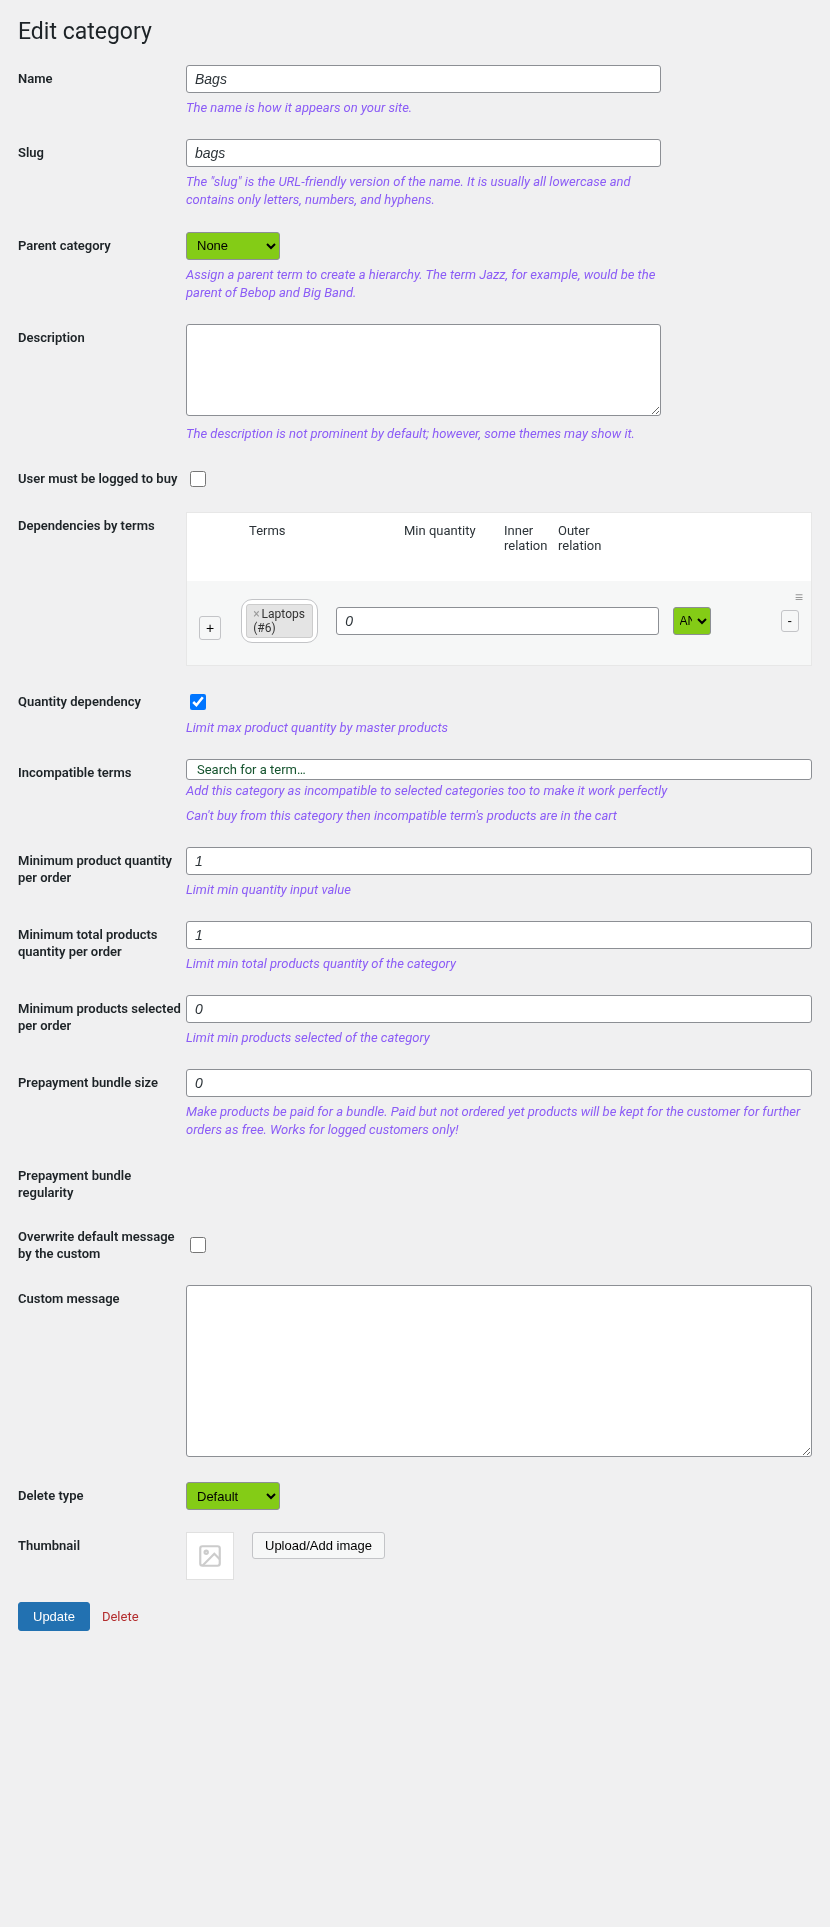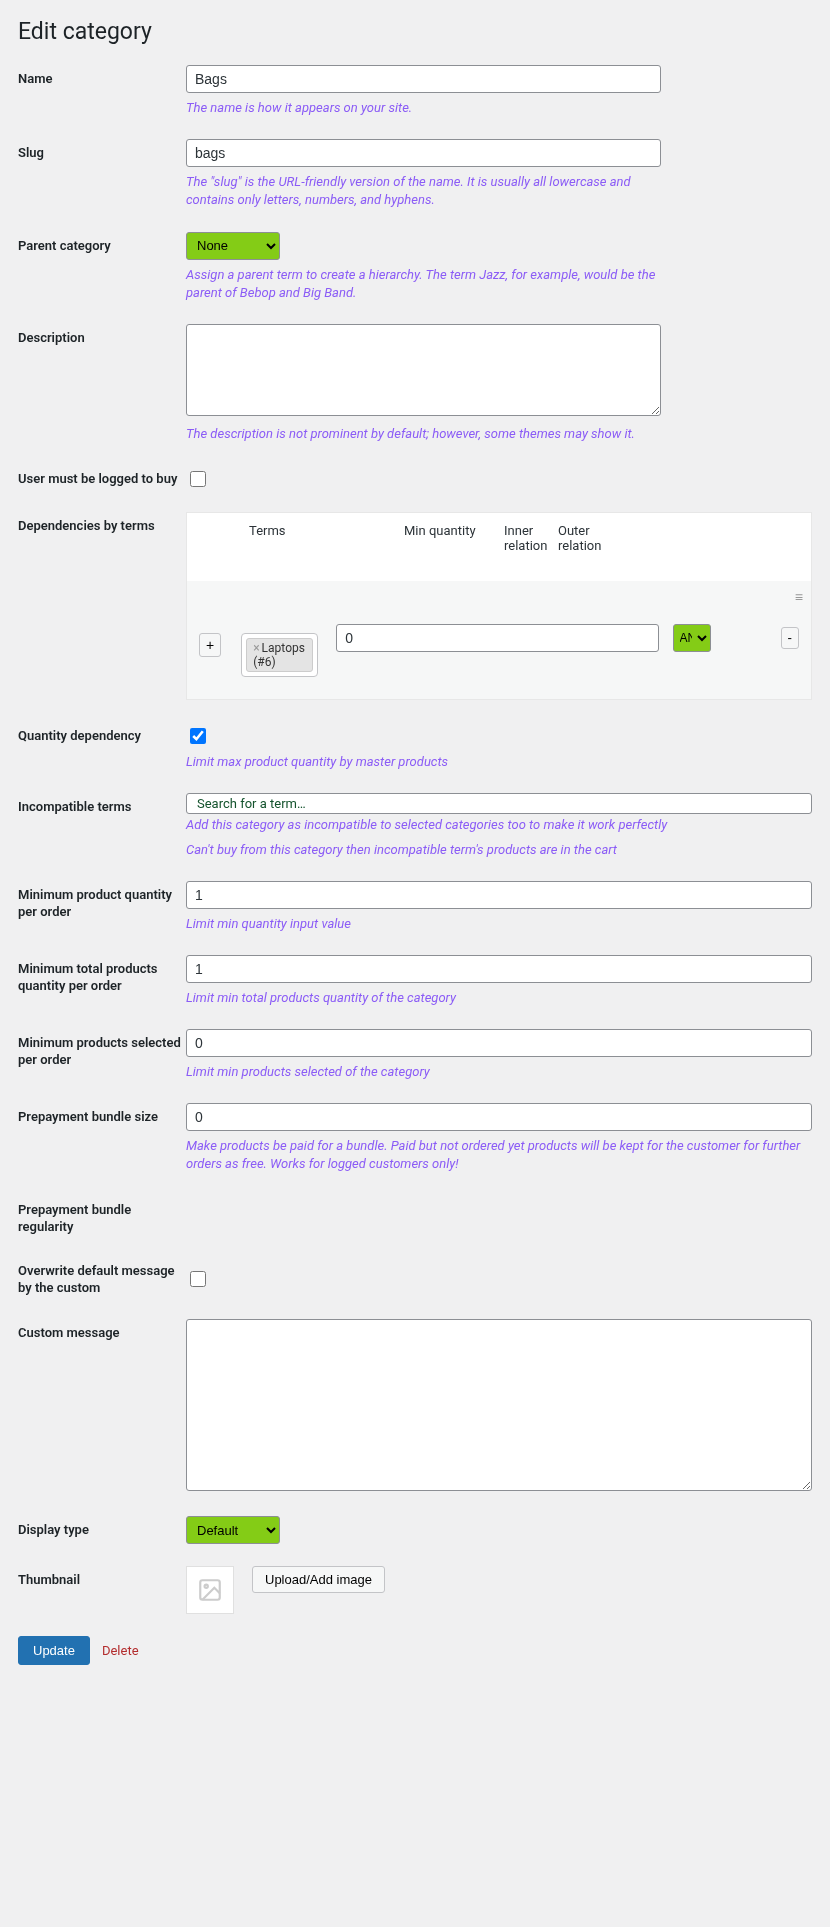--- a/index.html
+++ b/index.html
@@ -47,20 +47,21 @@
     max-width: 475px;
   }
   input[type="text"], input[type="number"] {
     width: 100%;
     padding: 5px 8px;
     border: 1px solid #8c8f94;
     border-radius: 3px;
     font-size: 14px;
     background: #fff;
     color: #2c3338;
+    font-style: italic;
   }
   select {
     padding: 3px 24px 3px 6px;
     border: 1px solid #8c8f94;
     border-radius: 3px;
     font-size: 13px;
     background: #84cc16;
     height: 28px;
   }
   select.fullw { width: 100%; }
@@ -110,26 +111,25 @@
     cursor: pointer;
     font-size: 14px;
     line-height: 1;
     margin-right: 20px;
     align-self: center;
     margin-top: 14px;
   }
   .dep-terms-box {
     border: 1px solid #c3c4c7;
     background: #fff;
-    border-radius: 4px;
+    border-radius: 11px;
     padding: 4px;
     width: 138px;
     min-height: 42px;
     margin-right: 18px;
-    margin-top: 34px;
   }
   .tag-chip {
     display: inline-block;
     background: #e4e4e4;
     border: 1px solid #ccc;
     border-radius: 3px;
     padding: 2px 6px;
     font-size: 12px;
     color: #333;
   }
@@ -344,21 +344,21 @@
 </div>
 
 <div class="form-row">
   <div class="form-label">Custom message</div>
   <div class="form-field wide">
     <textarea rows="10" style=""></textarea>
   </div>
 </div>
 
 <div class="form-row">
-  <div class="form-label">Display type</div>
+  <div class="form-label">Delete type</div>
   <div class="form-field">
     <select style="width:94px;">
       <option>Default</option>
     </select>
   </div>
 </div>
 
 <div class="form-row">
   <div class="form-label">Thumbnail</div>
   <div class="form-field">

